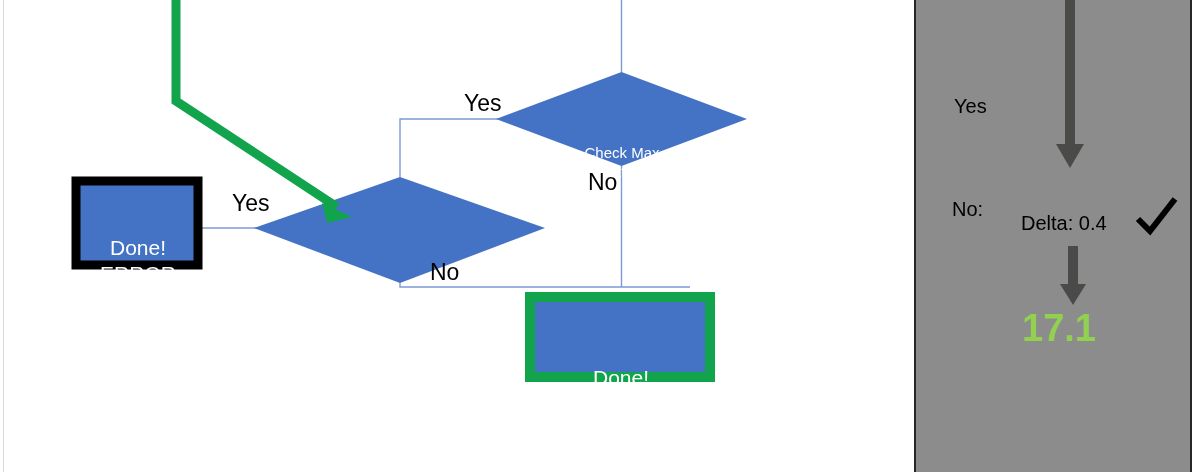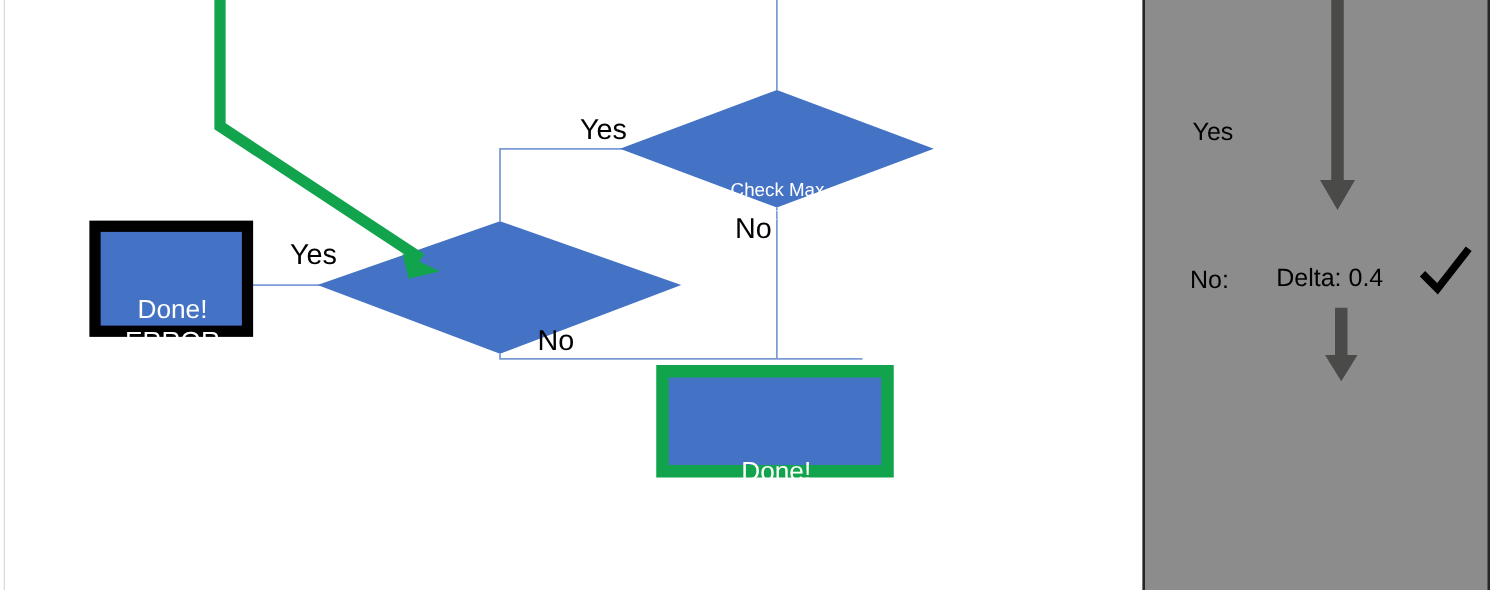--- a/index.html
+++ b/index.html
@@ -145,27 +145,28 @@
   <div class="edge-label" style="left:430px; top:261px;">No</div>
 
   <div id="side-panel">
 
     <svg class="panel-arrow" style="left:138px; top:-4px; width:32px; height:176px;" viewBox="0 0 32 176">
       <path d="M 11 0 L 21 0 L 21 148 L 30 148 L 16 172 L 2 148 L 11 148 Z" fill="#4a4a48"></path>
     </svg>
 
     <div class="panel-text" style="left:38px; top:96px;">Yes</div>
 
-    <div class="panel-text" style="left:36px; top:214px;text-align:right;">No:</div>
+    <div class="panel-text" style="left:36px; top:199px;text-align:right;">No:</div>
 
     <div class="panel-text" style="left:105px; top:213px;">Delta: 0.4</div>
 
     <svg class="check-mark" style="left:218px; top:195px;" viewBox="0 0 44 44">
       <path d="M 4 24 L 16 36 L 41 4" stroke="#000000" stroke-width="6" fill="none" stroke-linecap="butt" stroke-linejoin="miter"></path>
     </svg>
 
     <svg class="panel-arrow" style="left:142px; top:246px; width:30px; height:62px;" viewBox="0 0 30 62">
       <path d="M 10 0 L 20 0 L 20 38 L 28 38 L 15 59 L 2 38 L 10 38 Z" fill="#4a4a48"></path>
     </svg>
 
+    <div class="panel-value" style="left:106px; top:309px;">17.1</div>
   </div>
 
 </div>
 
 </body></html>

